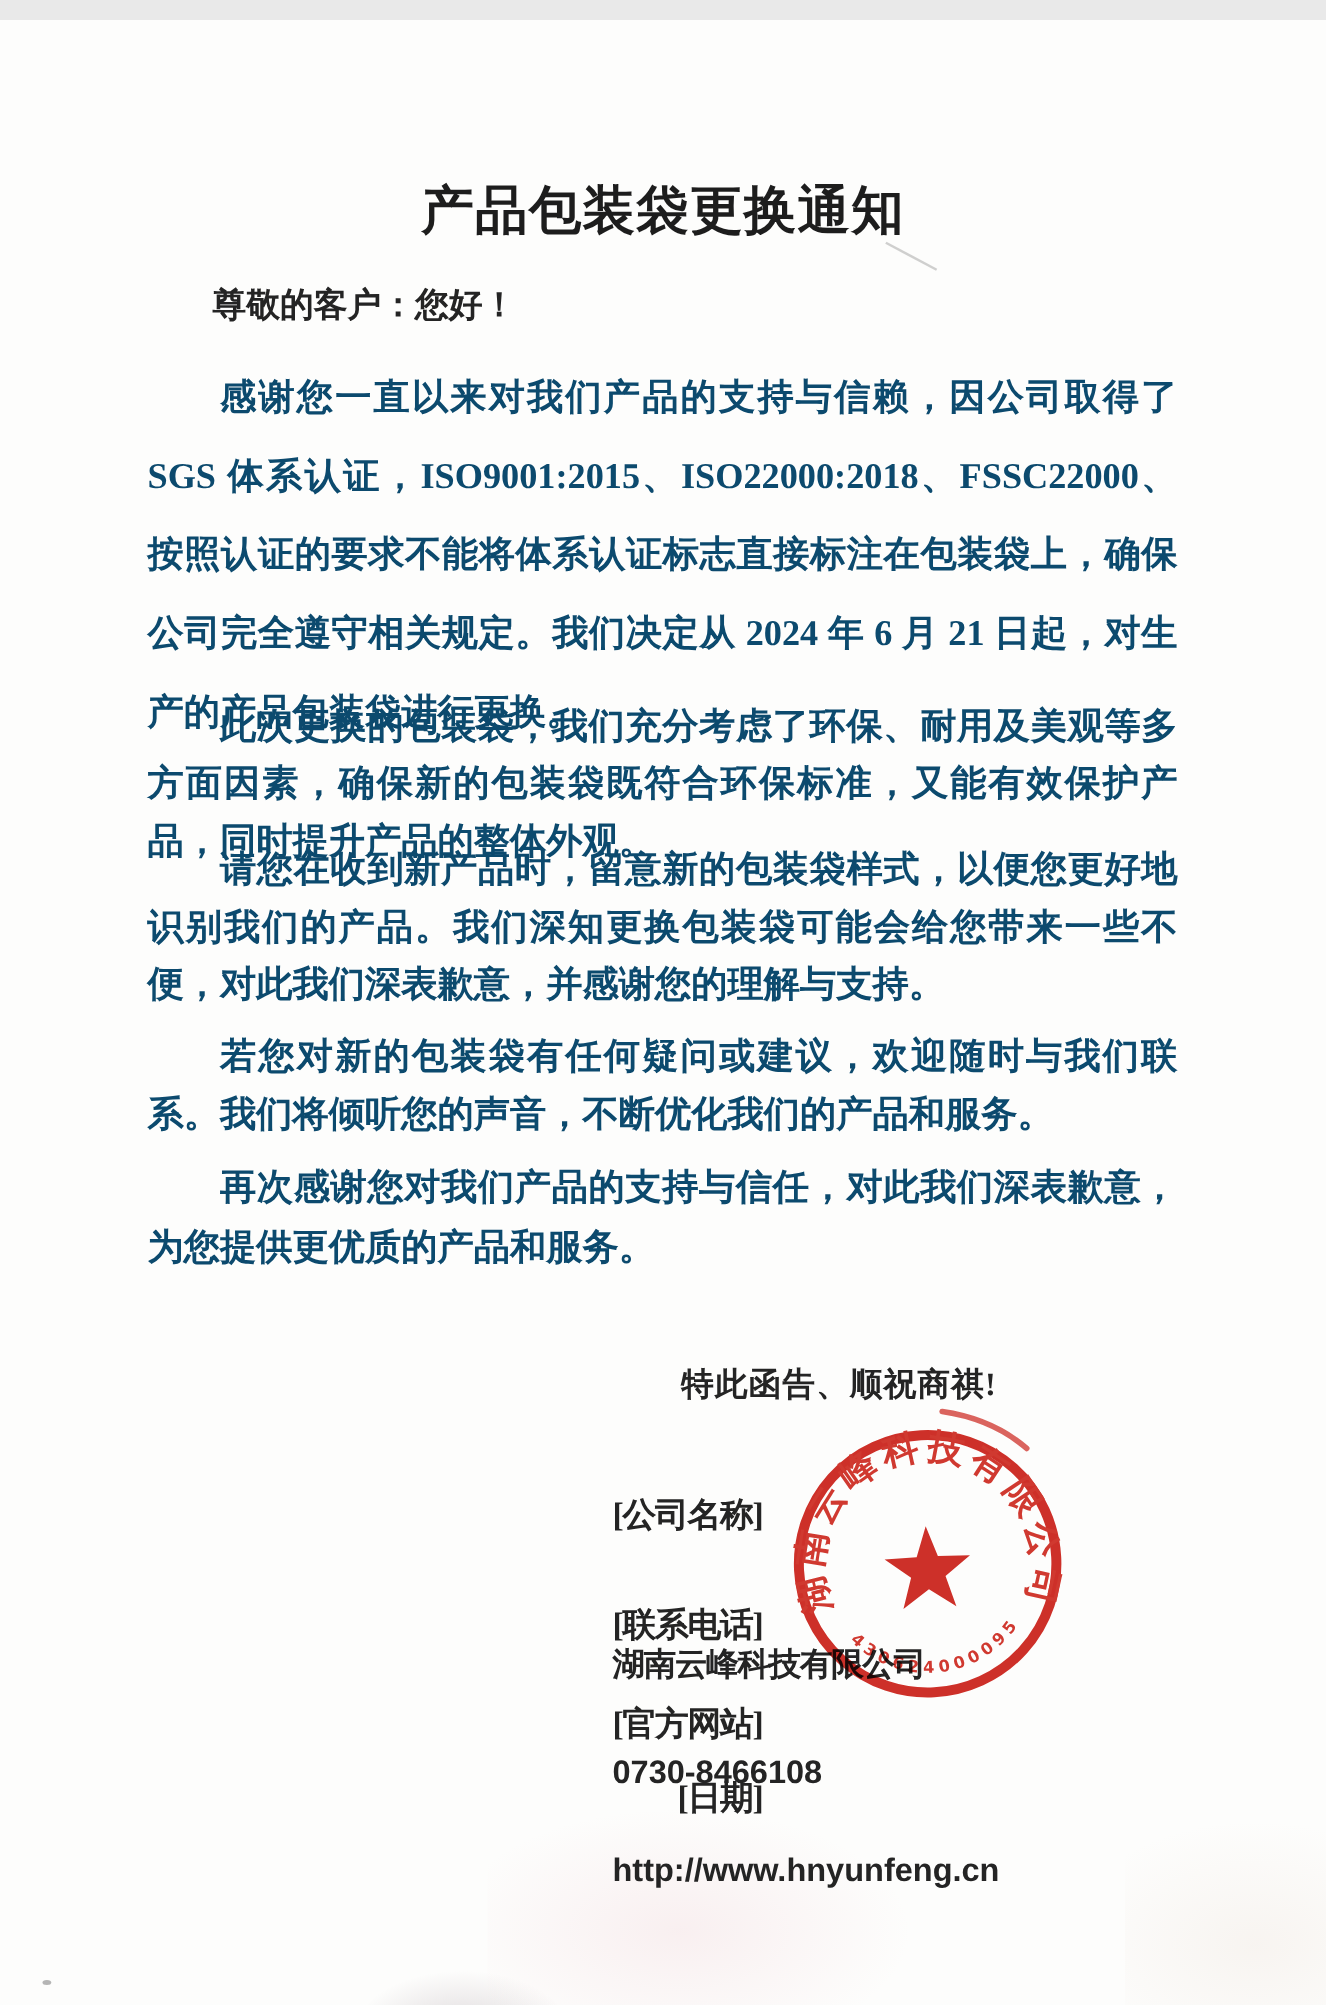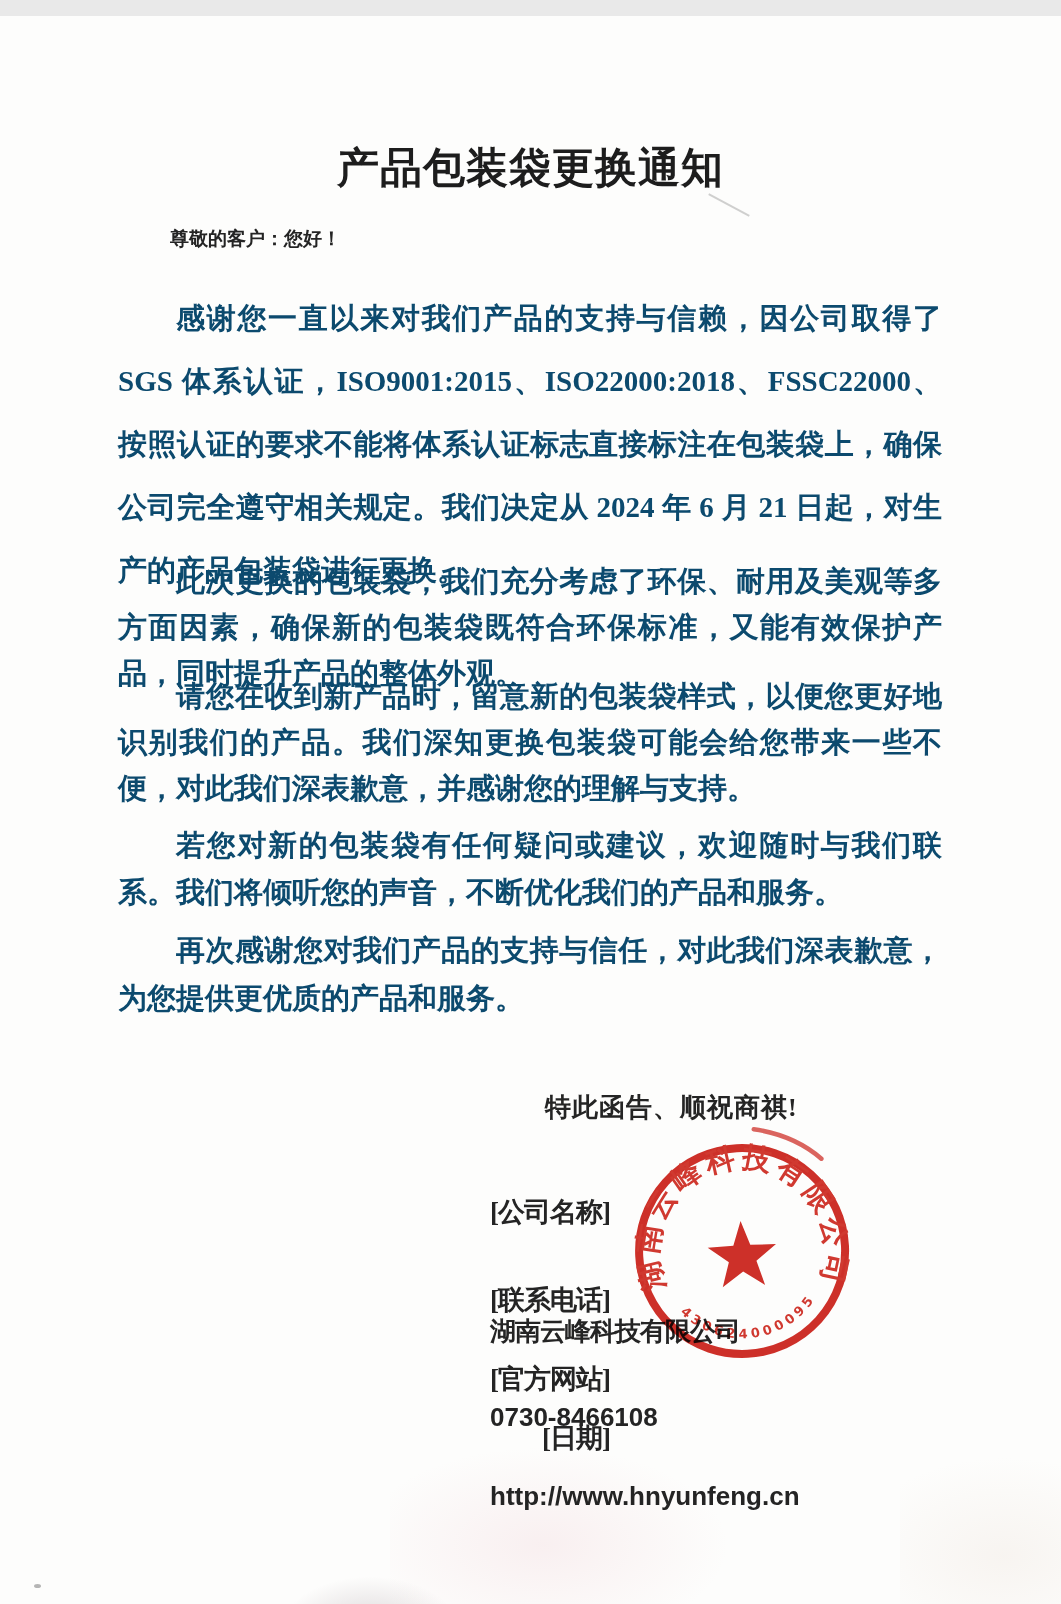--- a/index.html
+++ b/index.html
@@ -32,21 +32,21 @@
 
   .title {
     position: absolute; top: 124px; left: 0; width: 100%;
     text-align: center;
     font-size: 42px; font-weight: bold; letter-spacing: 1px;
     color: #1d1d1d;
   }
 
   .greeting {
     position: absolute; top: 210px; left: 170px;
-    font-size: 19px; font-weight: bold;
+    font-size: 27px; font-weight: bold;
   }
 
   .body-text { position: absolute; left: 118px; width: 824px; }
   .body-text p {
     position: absolute; left: 0; width: 824px;
     font-size: 29px; font-weight: bold;
     text-align: justify; text-indent: 2em;
     color: #0c4a6e;
   }
   .p1 { top: 271px; line-height: 63px; }

